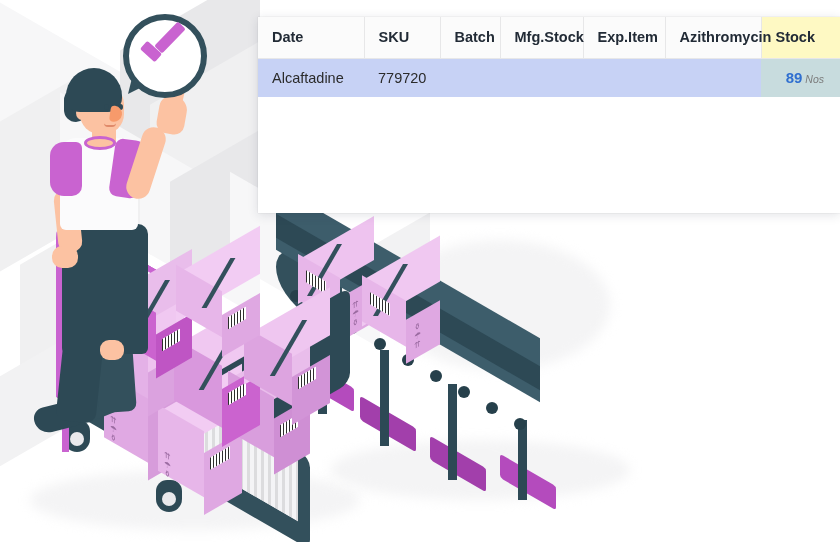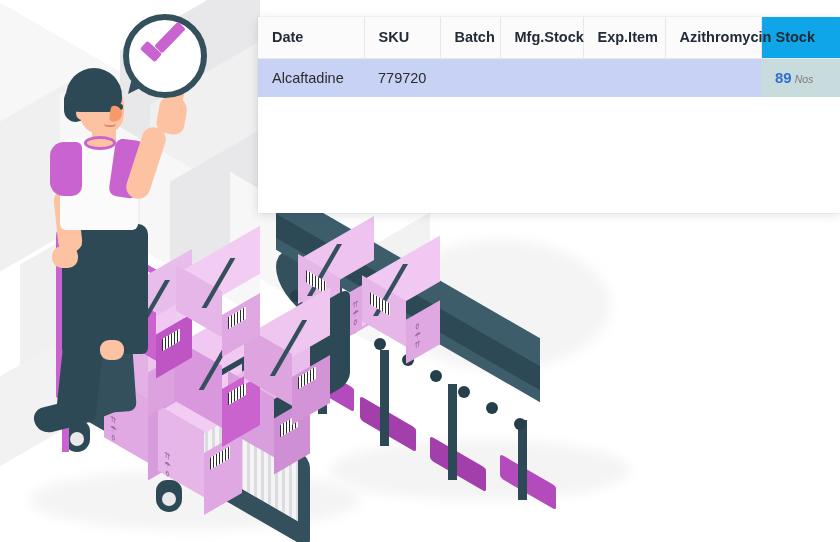--- a/index.html
+++ b/index.html
@@ -48,39 +48,40 @@
     font-size: 14.5px;
     font-weight: bold;
     text-align: left;
     height: 41px;
     padding: 0 14px;
     border-right: 1px solid #e7e7e8;
     border-bottom: 1px solid #e7e7e8;
     white-space: nowrap;
   }
   table.inv thead th.stock-h {
-    background: #0ea5e9;
+    background: #fef9c3;
     text-align: left;
     border-right: none;
     padding-right: 29px;
   }
   table.inv tbody td {
     height: 39px;
     padding: 0 14px;
     font-size: 14.5px;
     color: #2b2b2b;
     border-bottom: 1px solid #ececec;
     background: #ffffff;
     white-space: nowrap;
     overflow: hidden;
   }
   table.inv tbody tr:last-child td { border-bottom: none; }
   table.inv tbody td.small { font-size: 11.5px; color: #2f2f2f; }
   table.inv tbody td.stock-c {
     background: #c8dcde;
+    text-align: right;
     padding-right: 16px;
     border-bottom: 1px solid #ffffff;
   }
   table.inv tbody tr:last-child td.stock-c { border-bottom: none; }
   table.inv tbody tr.sel td { background: #c7d2f5; border-bottom-color: #c7d2f5; }
   table.inv tbody tr.sel td.stock-c { background: #c8dcde; }
   .stock-num { color: #2f6fd0; font-weight: bold; font-size: 15px; }
   .stock-unit { color: #7b7b7b; font-style: italic; font-size: 10.5px; margin-left: 3px; }
 
   

